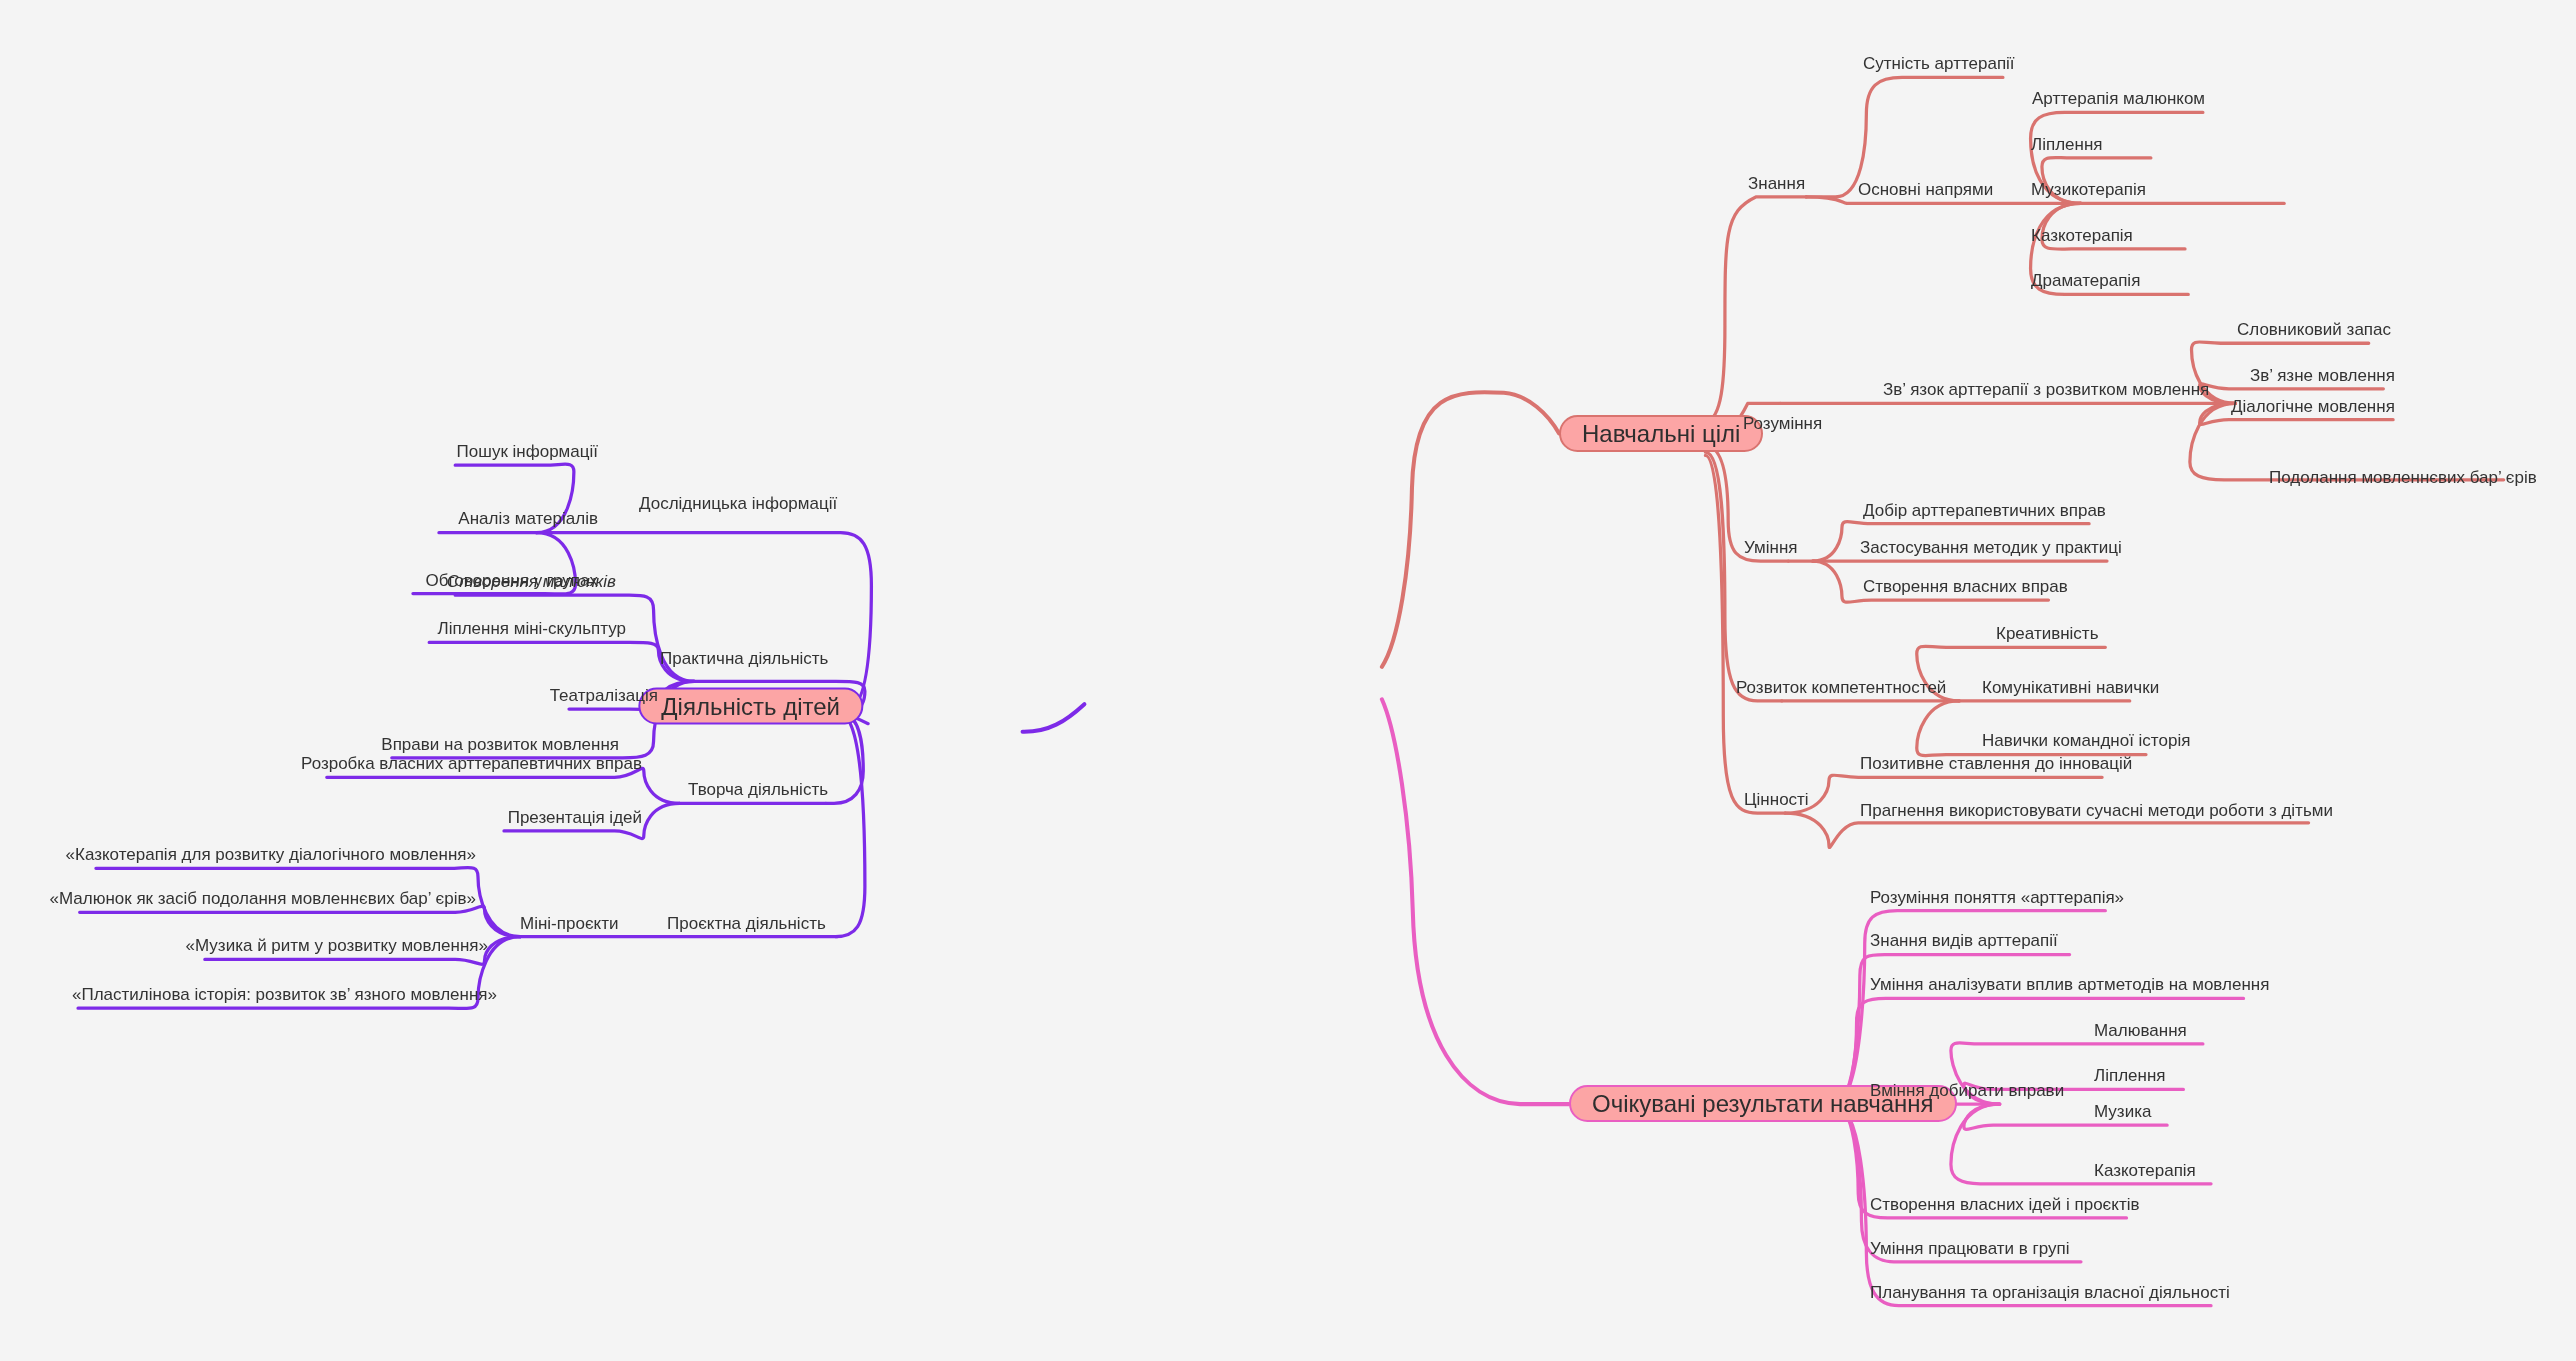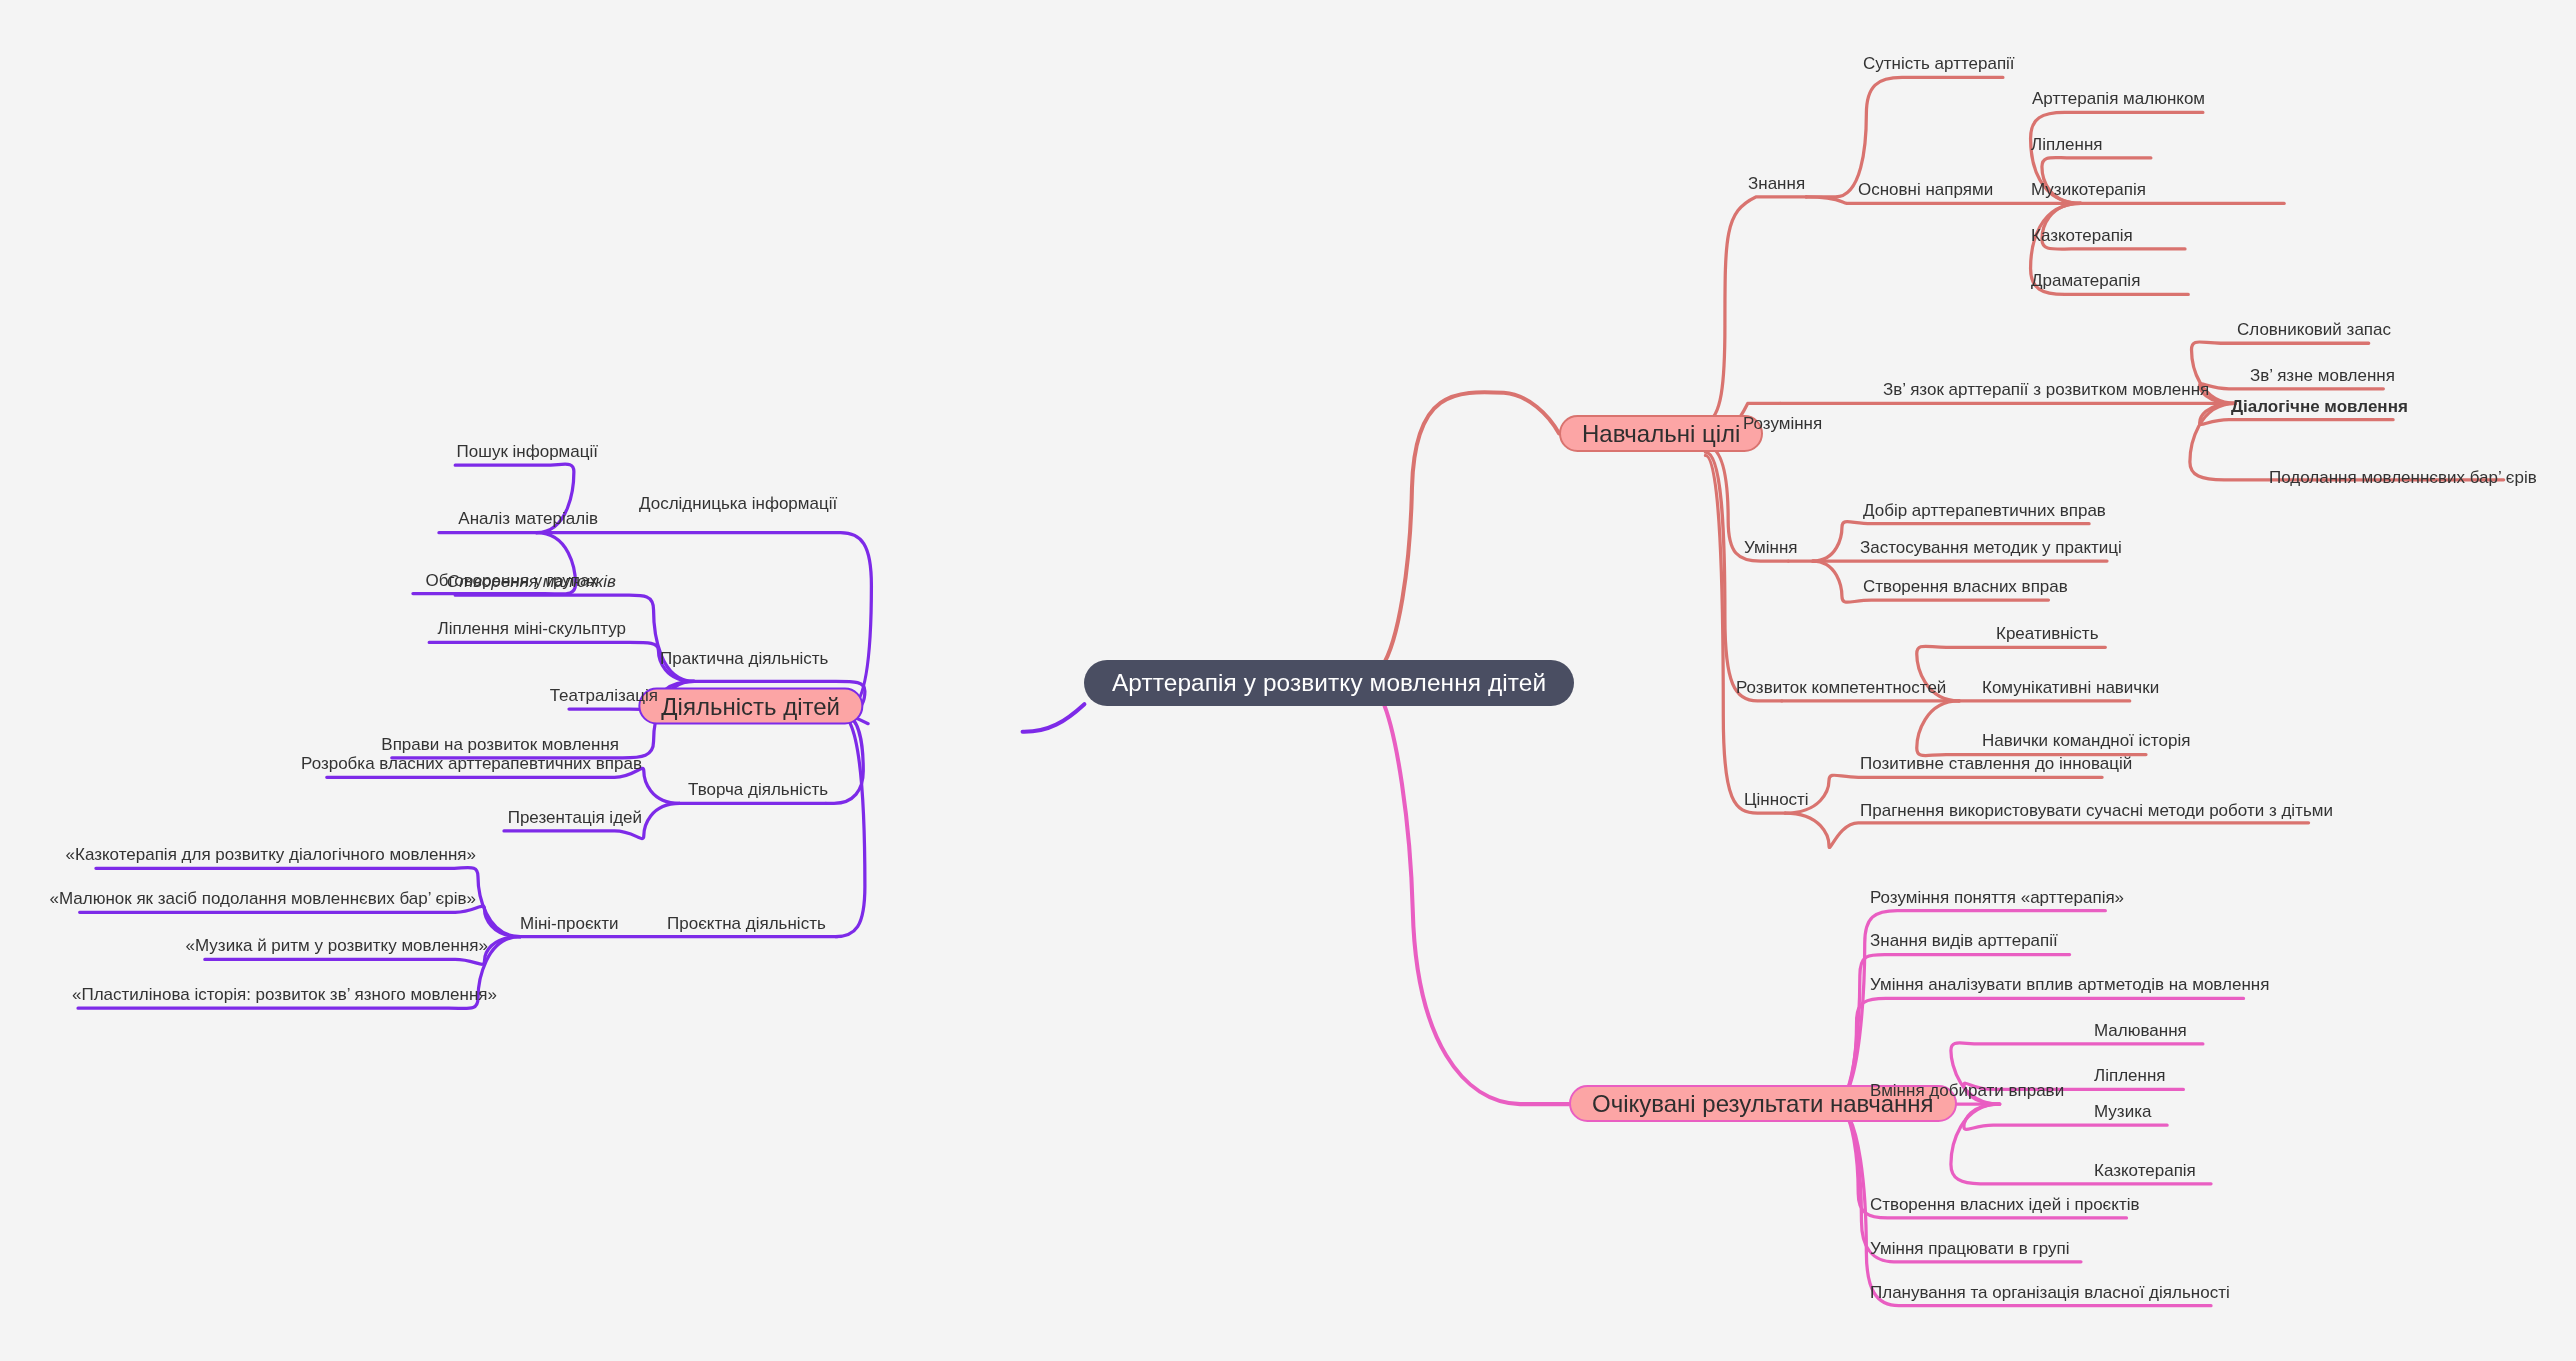--- a/index.html
+++ b/index.html
@@ -142,40 +142,39 @@
       <path stroke="#7d2ae8" stroke-width="4" d="M1046,890 C1060,920 1064,1010 1064,1090 C1064,1140 1052,1152 1028,1152 L1030,1152"></path>
       <path stroke="#7d2ae8" stroke-width="4" d="M1030,1152 L640,1152"></path>
 
       <path stroke="#7d2ae8" stroke-width="4" d="M640,1152 C598,1152 588,1100 588,1078 C588,1062 576,1068 552,1068 L118,1068"></path>
       <path stroke="#7d2ae8" stroke-width="4" d="M640,1152 C604,1152 596,1128 596,1118 C596,1108 584,1122 560,1122 L98,1122"></path>
       <path stroke="#7d2ae8" stroke-width="4" d="M640,1152 C604,1152 596,1172 596,1182 C596,1192 584,1180 560,1180 L252,1180"></path>
       <path stroke="#7d2ae8" stroke-width="4" d="M640,1152 C598,1152 588,1206 588,1228 C588,1244 576,1240 552,1240 L96,1240"></path>
     </g>
   </svg>
 
-  <div class="root-node" style="left:1084px; top:660px;">Арттерапія у розвитку мовлення дітей</div>
 
   <div class="pill" style="left:1559px; top:415px;">Навчальні цілі</div>
 
   <div class="lbl r" style="left:1748px; top:192px;">Знання</div>
   <div class="lbl r" style="left:1863px; top:72px;">Сутність арттерапії</div>
   <div class="lbl r" style="left:1858px; top:198px;">Основні напрями</div>
 
   <div class="lbl r" style="left:2032px; top:107px;">Арттерапія малюнком</div>
   <div class="lbl r" style="left:2031px; top:153px;">Ліплення</div>
   <div class="lbl r" style="left:2031px; top:198px;">Музикотерапія</div>
   <div class="lbl r" style="left:2031px; top:244px;">Казкотерапія</div>
   <div class="lbl r" style="left:2031px; top:289px;">Драматерапія</div>
 
   <div class="lbl r" style="left:1743px; top:398px;margin-top:34px;">Розуміння</div>
   <div class="lbl r" style="left:1883px; top:398px;">Зв’ язок арттерапії з розвитком мовлення</div>
 
   <div class="lbl r" style="left:2237px; top:338px;">Словниковий запас</div>
   <div class="lbl r" style="left:2250px; top:384px;">Зв’ язне мовлення</div>
-  <div class="lbl r" style="left:2231px; top:415px;font-weight:bold;">Діалогічне мовлення</div>
+  <div class="lbl r" style="left:2231px; top:415px;">Діалогічне мовлення</div>
   <div class="lbl r" style="left:2234px; top:486px;margin-left:35px;">Подолання мовленнєвих бар’ єрів</div>
 
   <div class="lbl r" style="left:1744px; top:556px;">Уміння</div>
   <div class="lbl r" style="left:1863px; top:519px;">Добір арттерапевтичних вправ</div>
   <div class="lbl r" style="left:1860px; top:556px;">Застосування методик у практиці</div>
   <div class="lbl r" style="left:1863px; top:595px;">Створення власних вправ</div>
 
   <div class="lbl r" style="left:1736px; top:696px;">Розвиток компетентностей</div>
   <div class="lbl r" style="left:1996px; top:642px;">Креативність</div>
   <div class="lbl r" style="left:1982px; top:696px;">Комунікативні навички</div>

